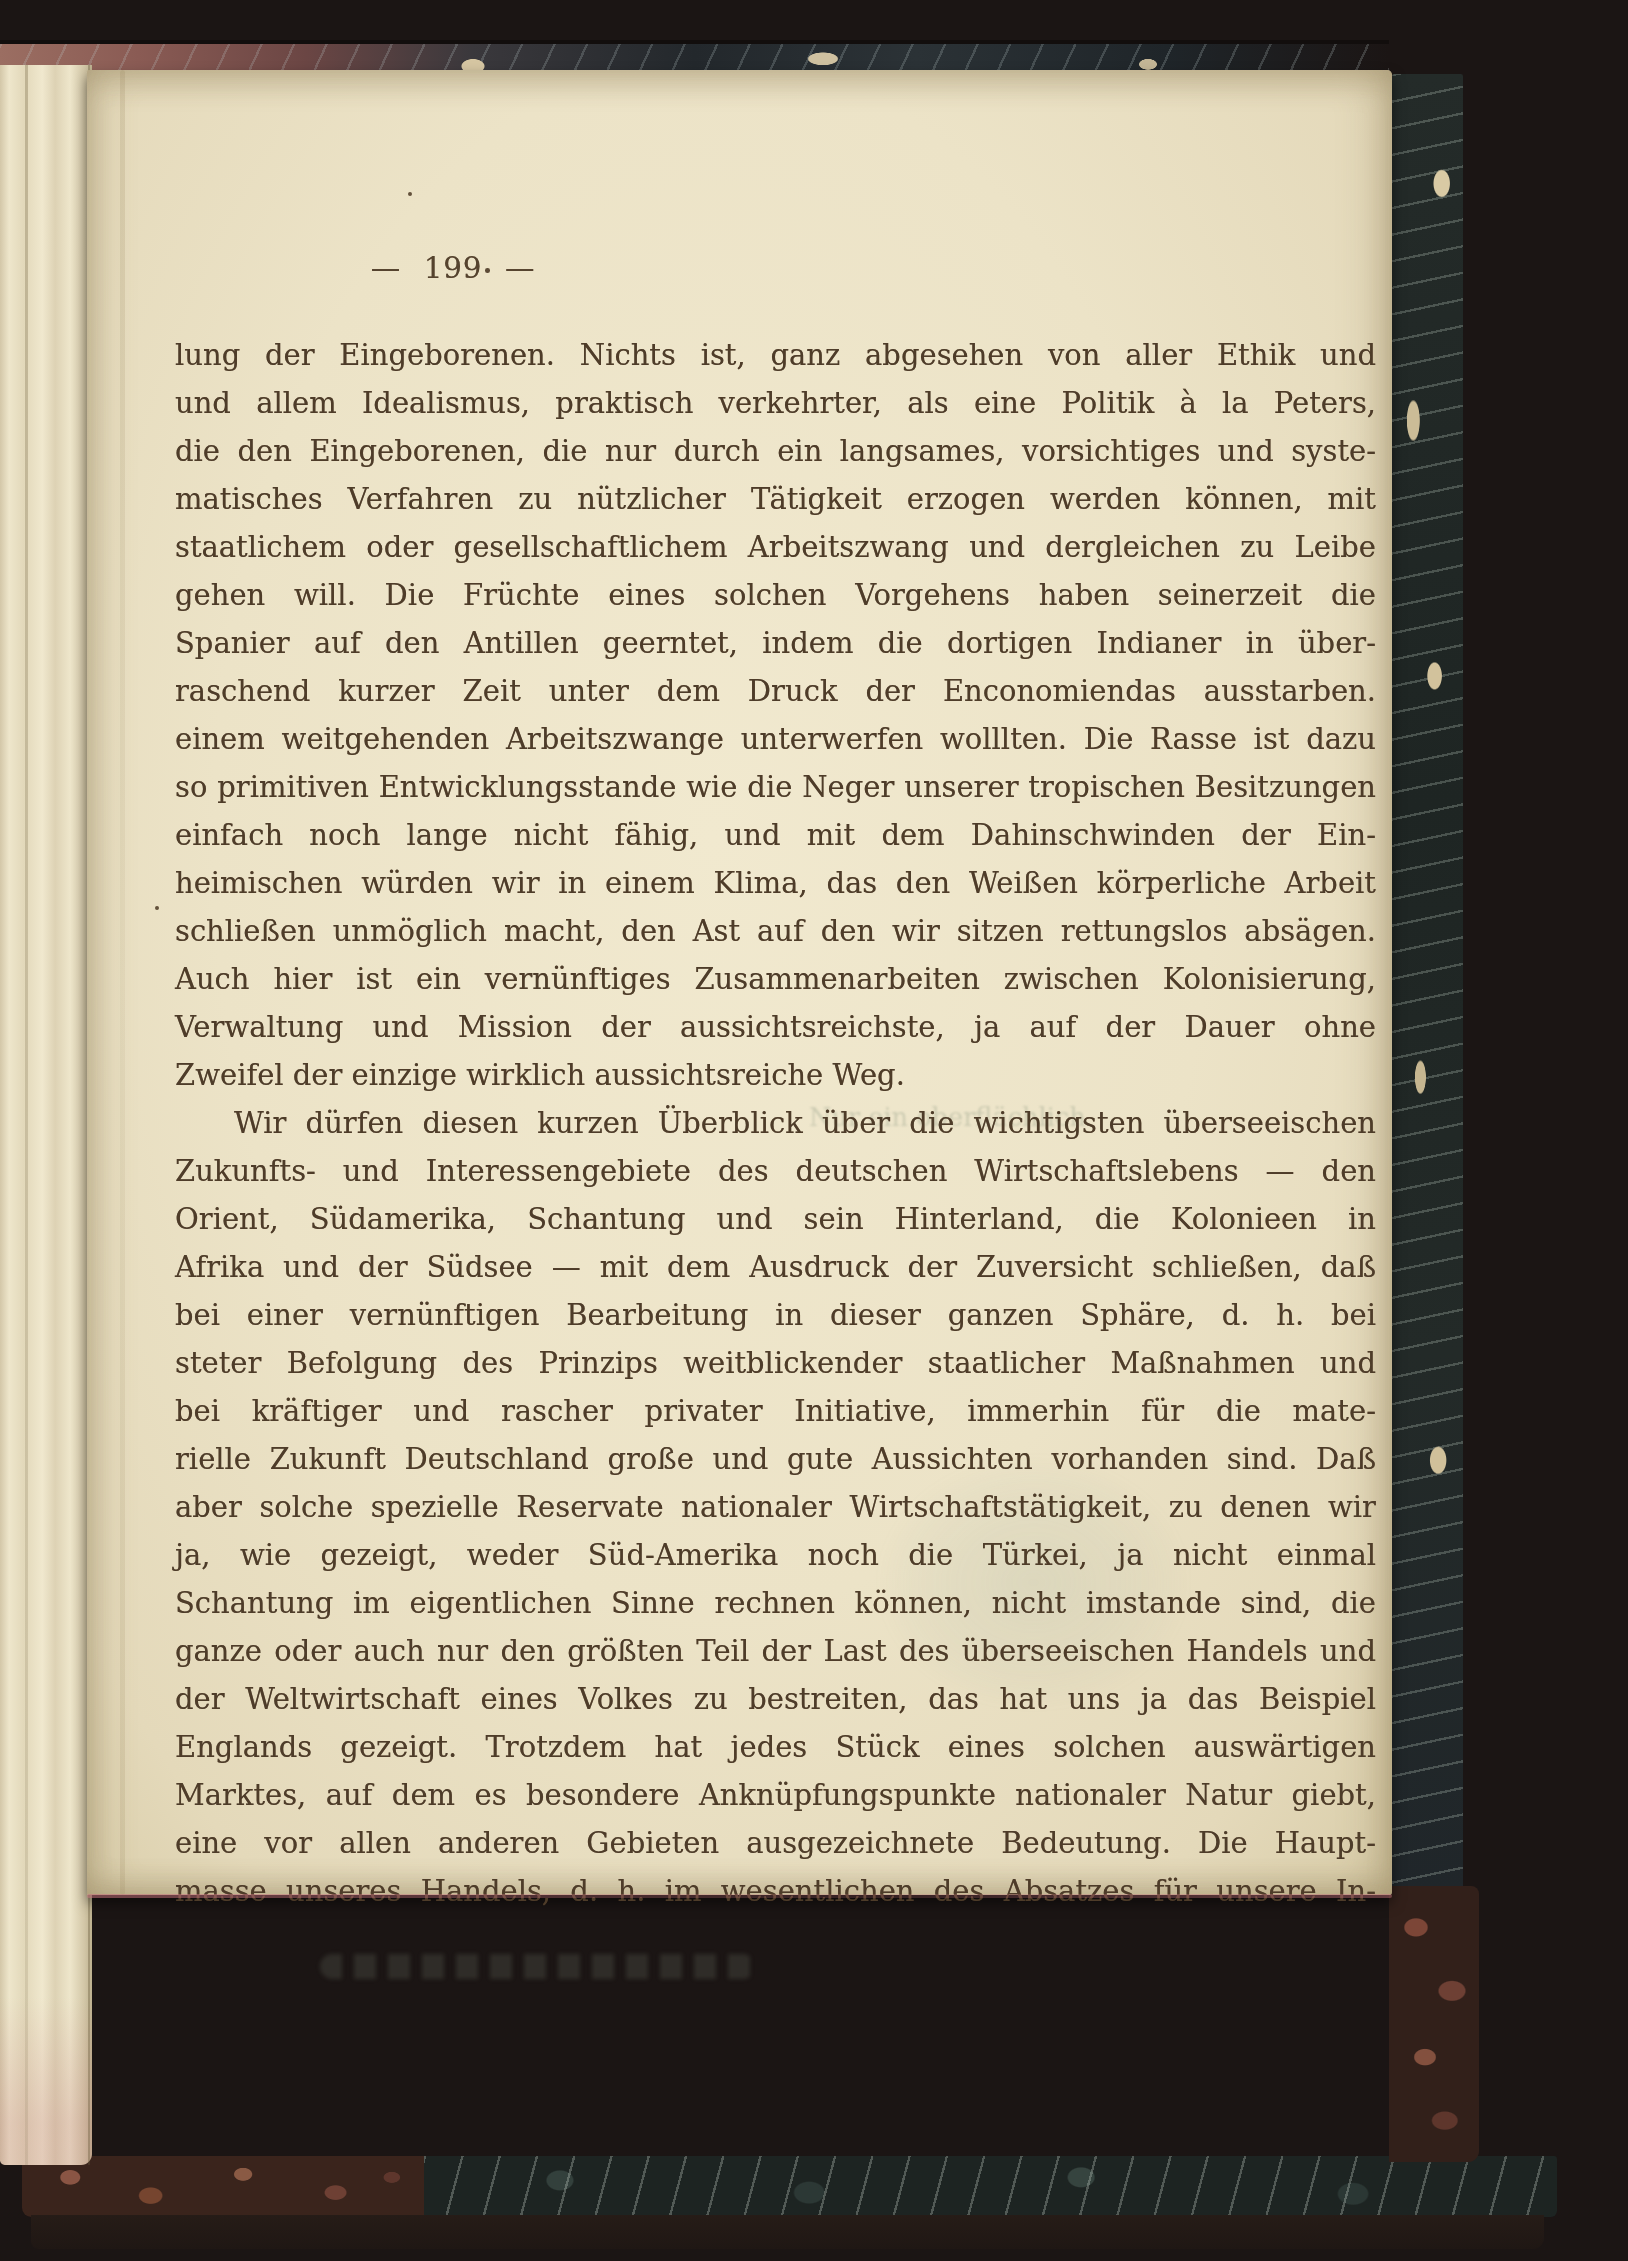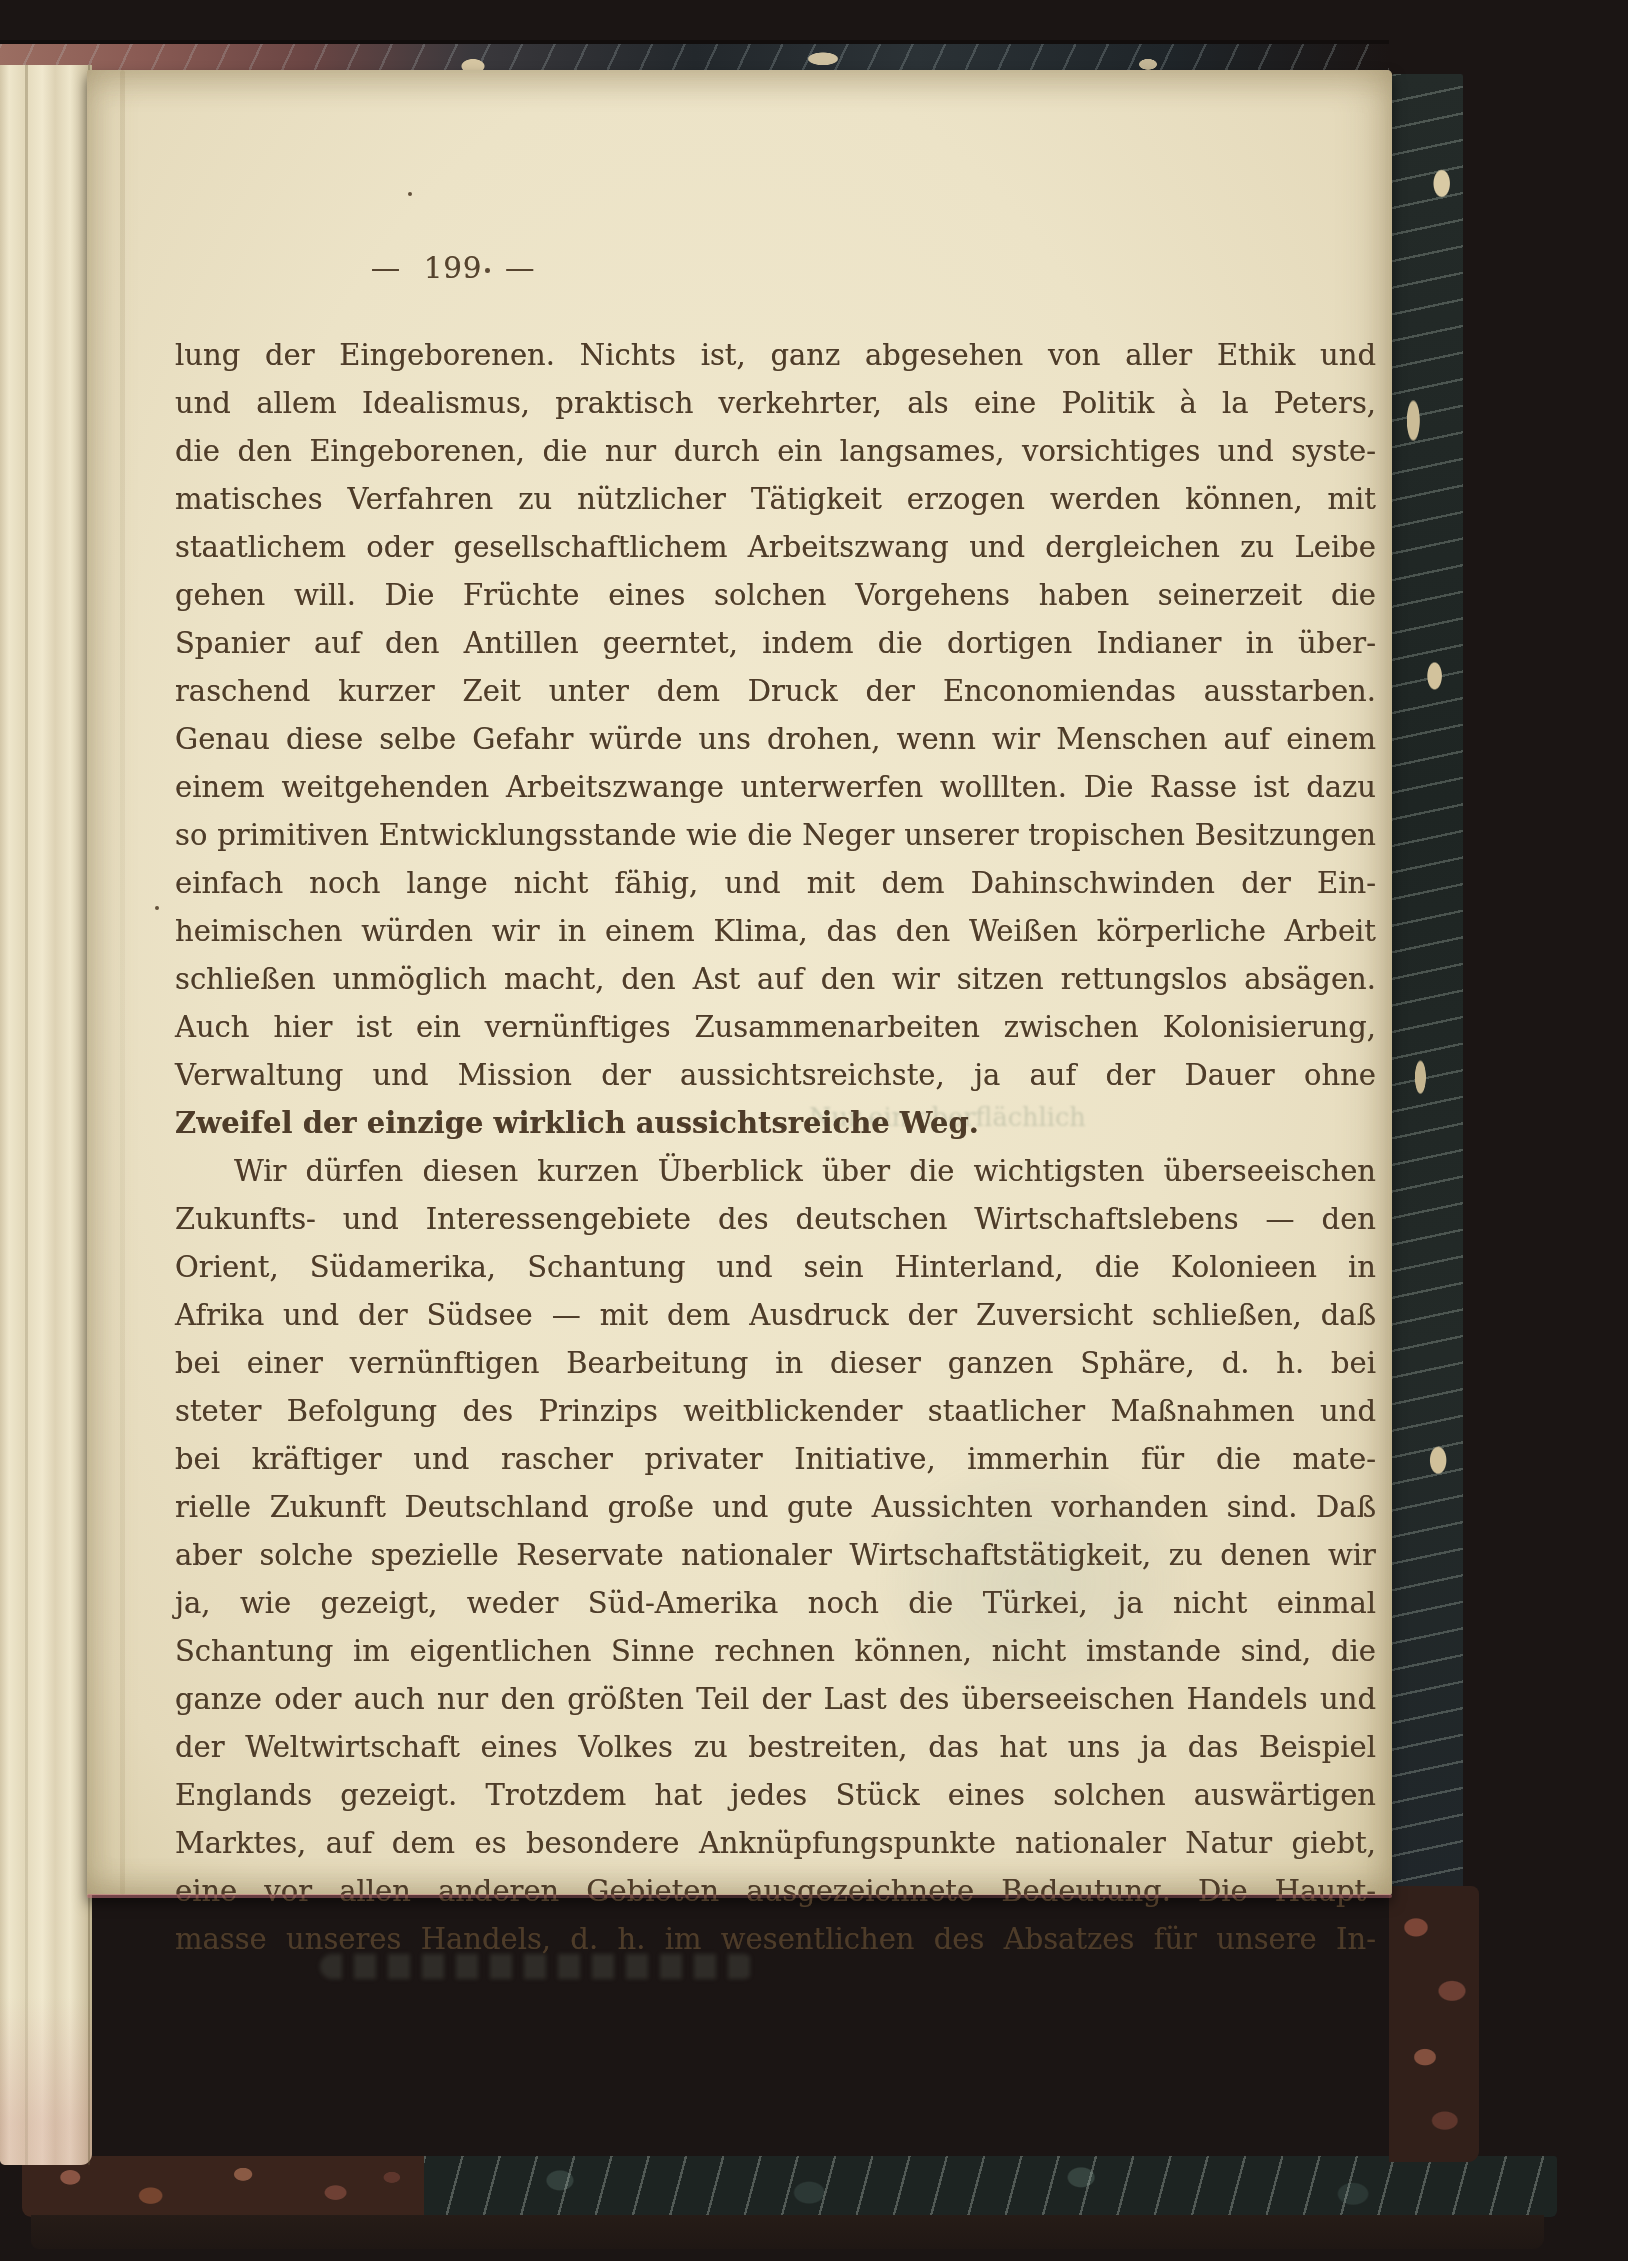--- a/index.html
+++ b/index.html
@@ -133,21 +133,21 @@
   }
 
   
   .text-block{
     position:absolute;left:66px;top:261px;width:1201px;
     font-size:29px;line-height:48px;color:#4e3c29;
     text-shadow:0 0 0.6px rgba(78,60,41,.55);
     margin-left:22px;
   }
   .line{height:48px;text-align:justify;text-align-last:justify;white-space:nowrap;}
-  .paragraph:nth-child(1) .line:last-child{text-align-last:left;font-weight:bold;}
+  .paragraph:nth-child(1) .line:last-child{text-align-last:left;}
   .paragraph:nth-child(2) .line:first-child{text-indent:59px;}
 
   
   .ghost-text{
     position:absolute;left:722px;top:1032px;width:435px;
     font-size:25.6px;color:rgba(128,142,120,.55);
     filter:blur(1.2px);opacity:.55;white-space:nowrap;
   }
   .ghost-blob{
     position:absolute;left:737px;top:1342px;width:419px;height:341px;
@@ -196,21 +196,20 @@
     <div class="text-block">
         <div class="paragraph">
           <div class="line">lung der Eingeborenen.  Nichts ist, ganz abgesehen von aller Ethik und</div>
           <div class="line">und allem Idealismus, praktisch verkehrter, als eine Politik à la Peters,</div>
           <div class="line">die den Eingeborenen, die nur durch ein langsames, vorsichtiges und syste-</div>
           <div class="line">matisches Verfahren zu nützlicher Tätigkeit erzogen werden können, mit</div>
           <div class="line">staatlichem oder gesellschaftlichem Arbeitszwang und dergleichen zu Leibe</div>
           <div class="line">gehen will.  Die Früchte eines solchen Vorgehens haben seinerzeit die</div>
           <div class="line">Spanier auf den Antillen geerntet, indem die dortigen Indianer in über-</div>
           <div class="line">raschend kurzer Zeit unter dem Druck der Enconomiendas ausstarben.</div>
-          <div class="line">Genau diese selbe Gefahr würde uns drohen, wenn wir Menschen auf einem</div>
           <div class="line">einem weitgehenden Arbeitszwange unterwerfen wolllten.  Die Rasse ist dazu</div>
           <div class="line">so primitiven Entwicklungsstande wie die Neger unserer tropischen Besitzungen</div>
           <div class="line">einfach noch lange nicht fähig, und mit dem Dahinschwinden der Ein-</div>
           <div class="line">heimischen würden wir in einem Klima, das den Weißen körperliche Arbeit</div>
           <div class="line">schließen unmöglich macht, den Ast auf den wir sitzen rettungslos absägen.</div>
           <div class="line">Auch hier ist ein vernünftiges Zusammenarbeiten zwischen Kolonisierung,</div>
           <div class="line">Verwaltung und Mission der aussichtsreichste, ja auf der Dauer ohne</div>
           <div class="line">Zweifel der einzige wirklich aussichtsreiche Weg.</div>
         </div>
         <div class="paragraph">

